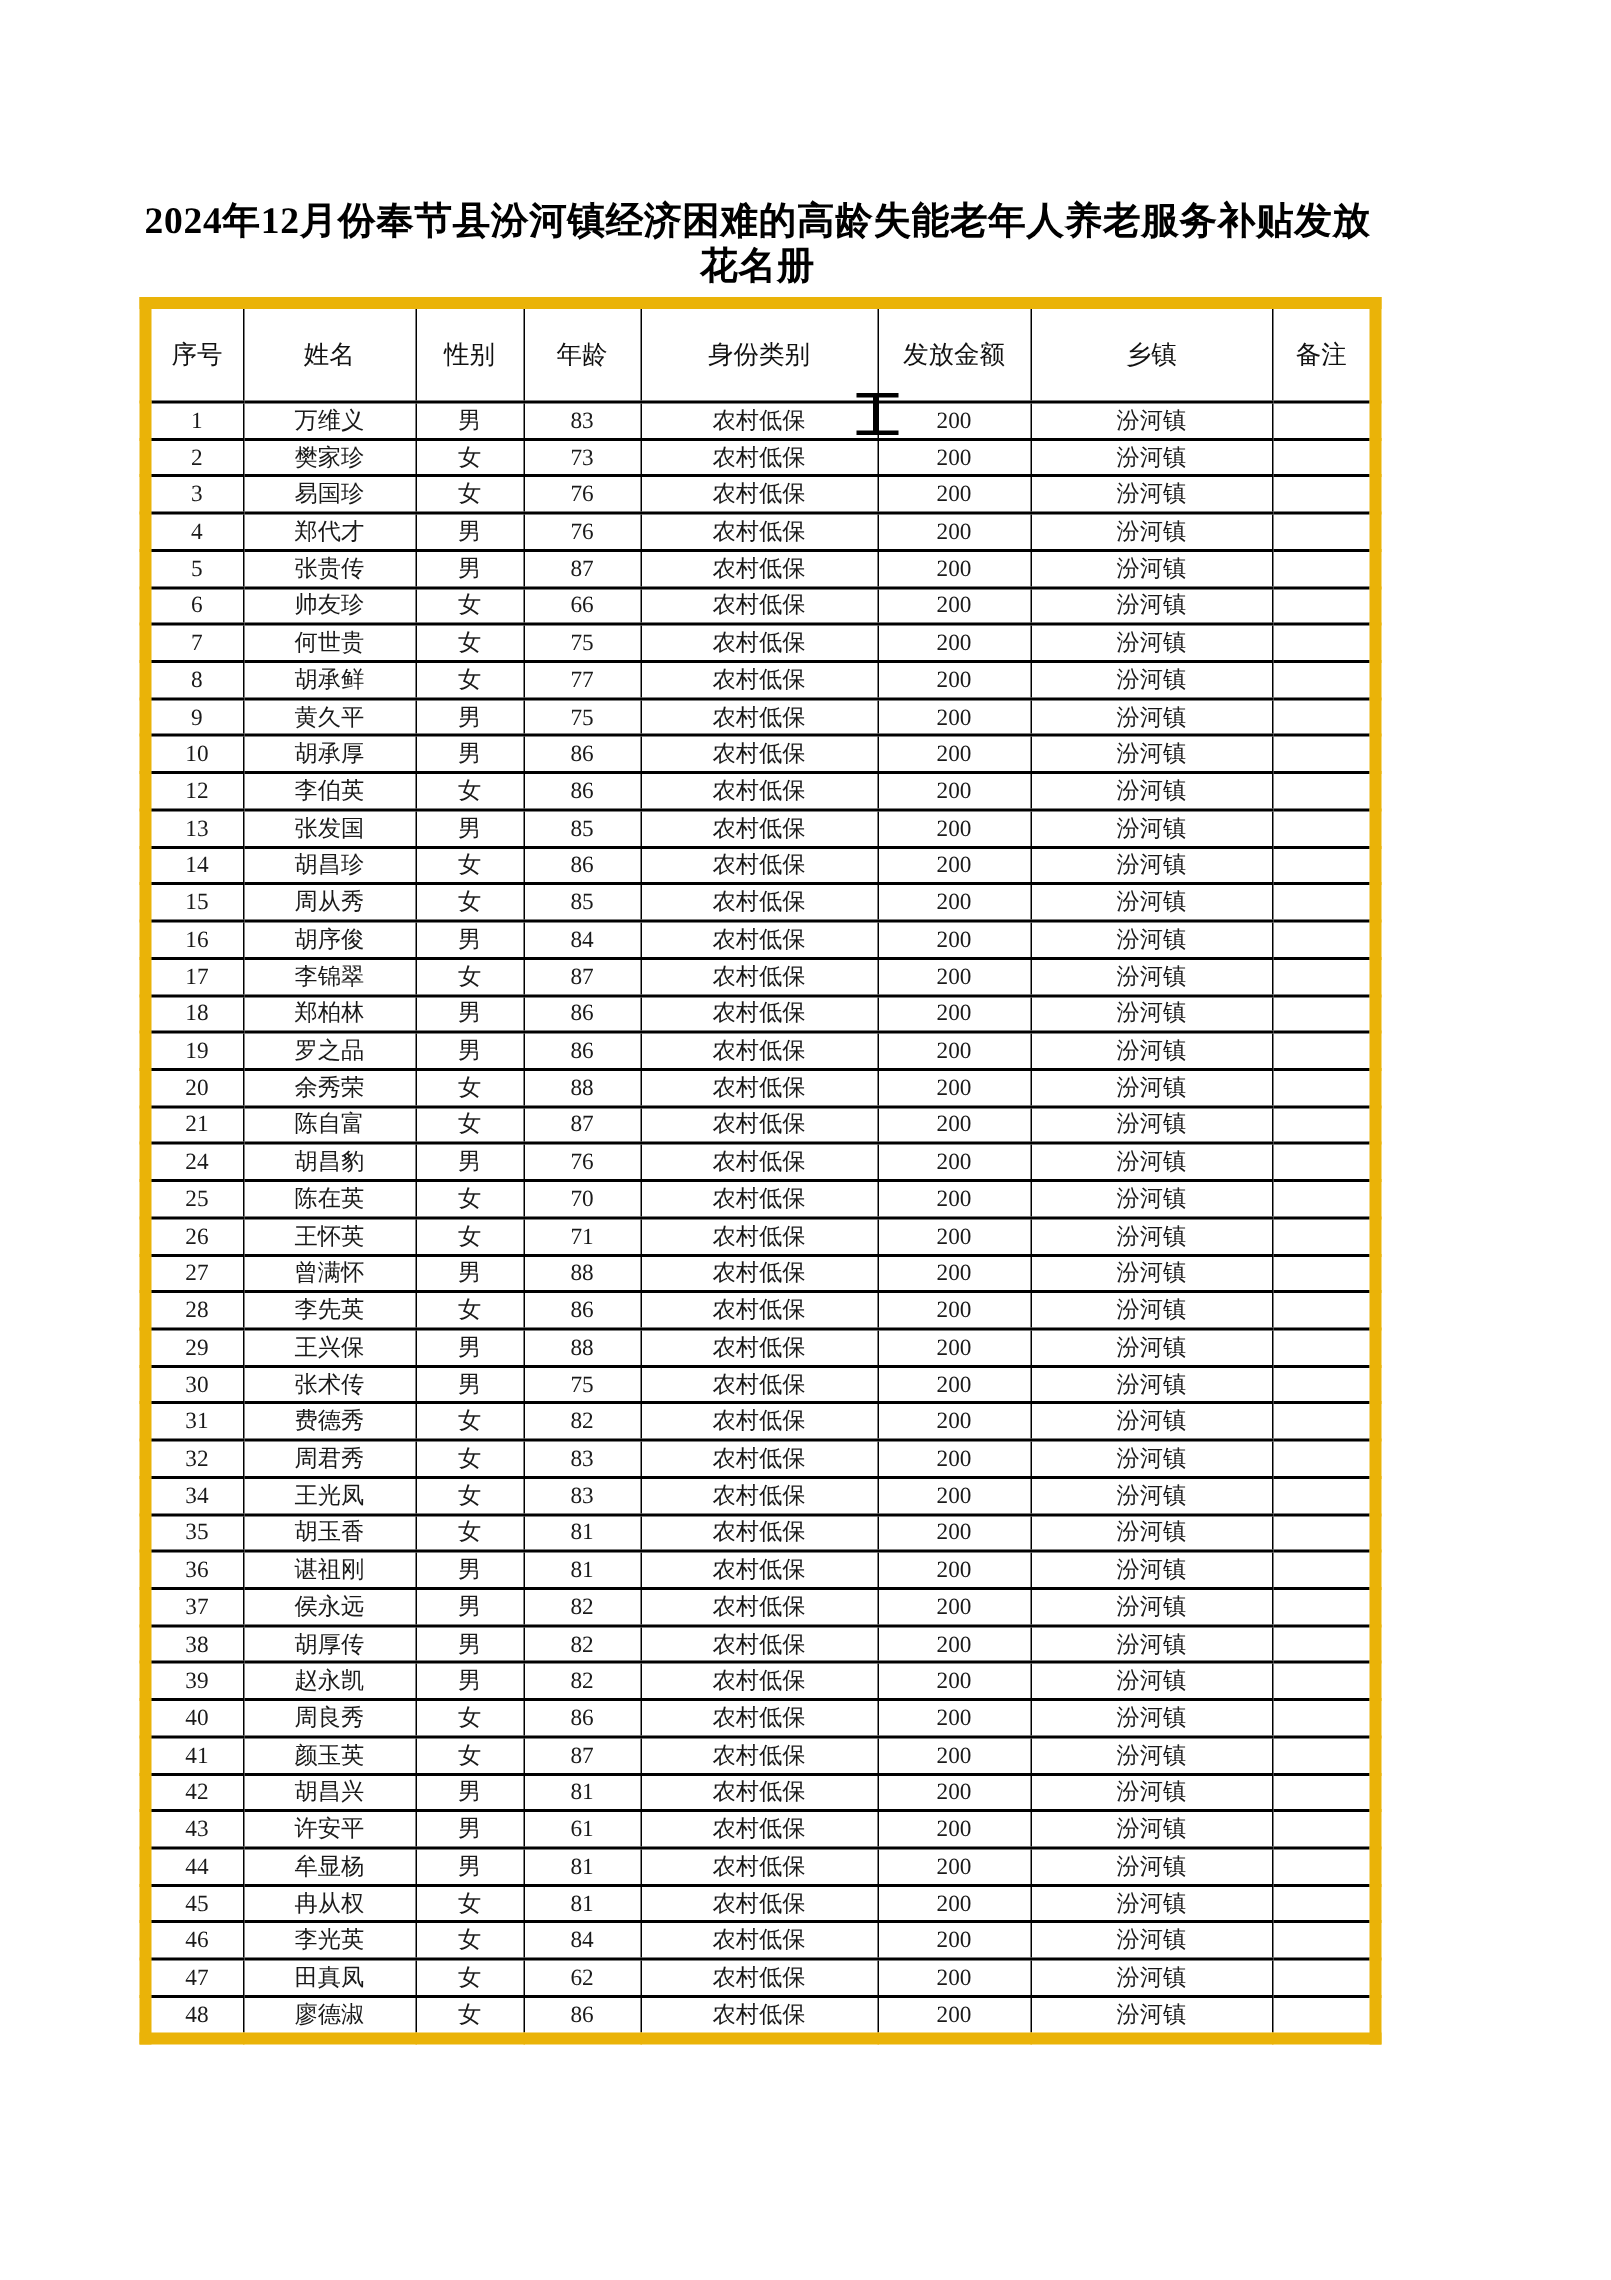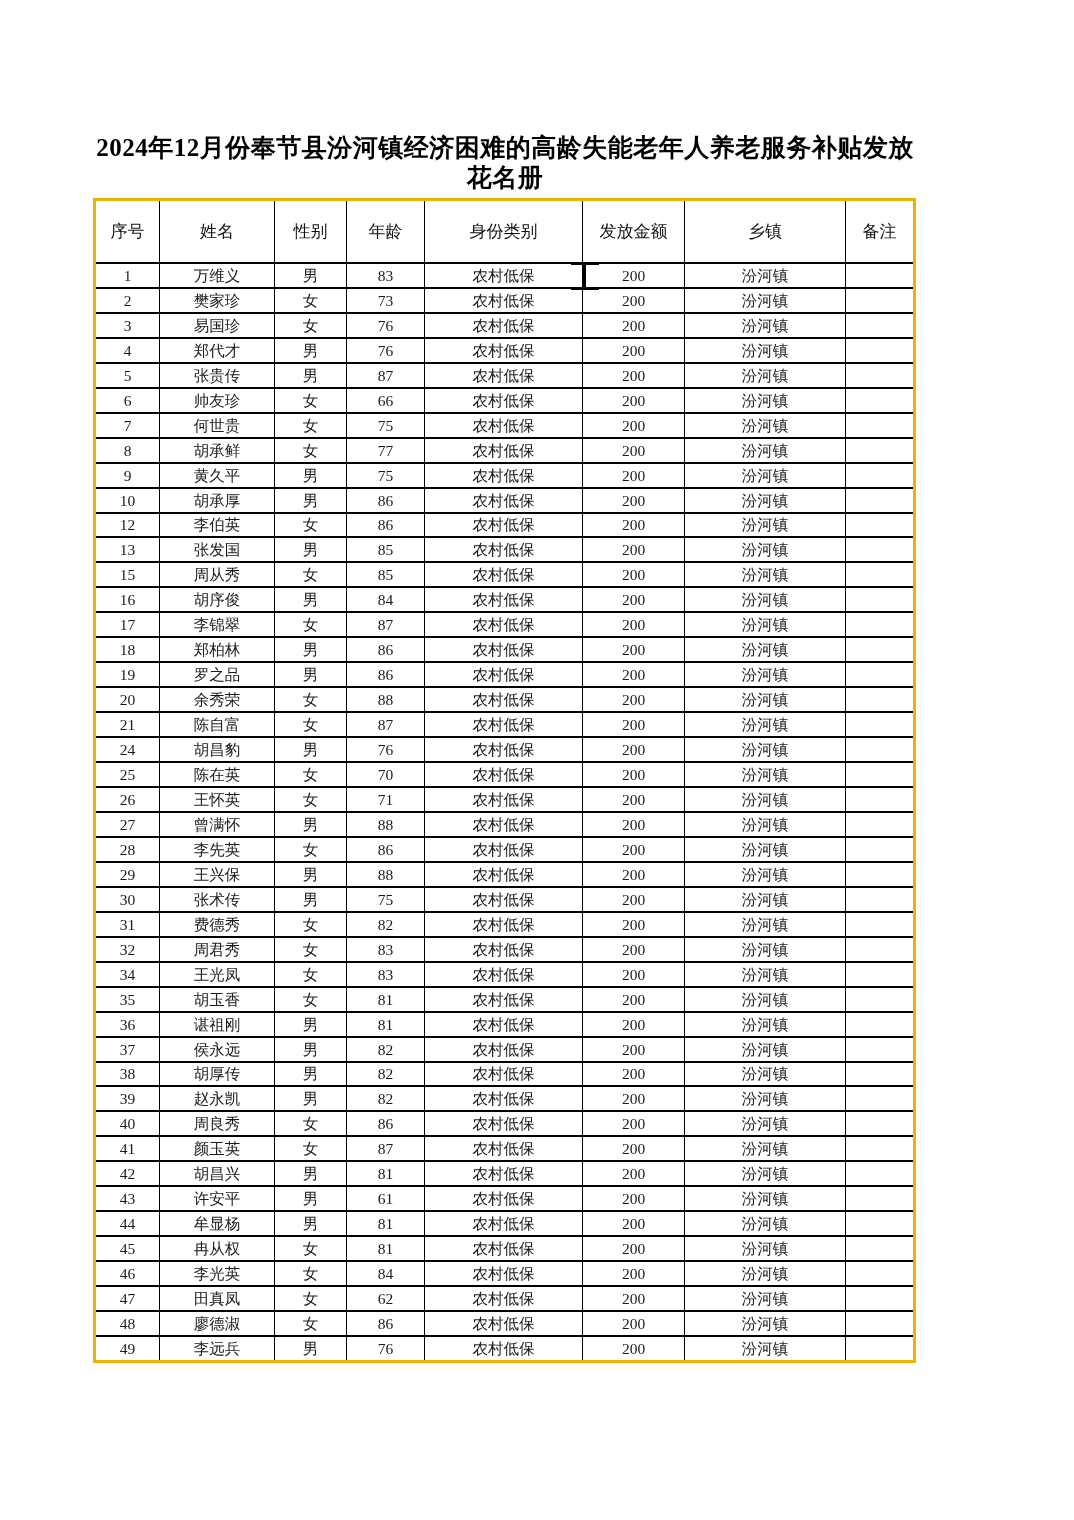--- a/index.html
+++ b/index.html
@@ -31,21 +31,21 @@
     font-weight: bold;
     line-height: 1.18;
     color: #000000;
     letter-spacing: 0.5px;
   }
   table.roster {
     width: 822px;
     height: 1165px;
     border-collapse: collapse;
     table-layout: fixed;
-    border: 3px solid #eab308;
+    border: 8px solid #eab308;
   }
   table.roster th,
   table.roster td {
     border-left: 1px solid #000000;
     border-right: 1px solid #000000;
     border-top: 2px solid #000000;
     border-bottom: 2px solid #000000;
     text-align: center;
     vertical-align: middle;
     padding: 0;
@@ -218,20 +218,30 @@
             <td>13</td>
             <td>张发国</td>
             <td>男</td>
             <td>85</td>
             <td>农村低保</td>
             <td>200</td>
             <td>汾河镇</td>
             <td></td>
           </tr>
           <tr>
+            <td>14</td>
+            <td>胡昌珍</td>
+            <td>女</td>
+            <td>86</td>
+            <td>农村低保</td>
+            <td>200</td>
+            <td>汾河镇</td>
+            <td></td>
+          </tr>
+          <tr>
             <td>15</td>
             <td>周从秀</td>
             <td>女</td>
             <td>85</td>
             <td>农村低保</td>
             <td>200</td>
             <td>汾河镇</td>
             <td></td>
           </tr>
           <tr>
@@ -522,30 +532,20 @@
             <td>农村低保</td>
             <td>200</td>
             <td>汾河镇</td>
             <td></td>
           </tr>
           <tr>
             <td>48</td>
             <td>廖德淑</td>
             <td>女</td>
             <td>86</td>
-            <td>农村低保</td>
-            <td>200</td>
-            <td>汾河镇</td>
-            <td></td>
-          </tr>
-          <tr>
-            <td>49</td>
-            <td>李远兵</td>
-            <td>男</td>
-            <td>76</td>
             <td>农村低保</td>
             <td>200</td>
             <td>汾河镇</td>
             <td></td>
           </tr>
         </tbody>
     </table>
   </div>
 
   <div class="artifact artifact-vbar"></div>

